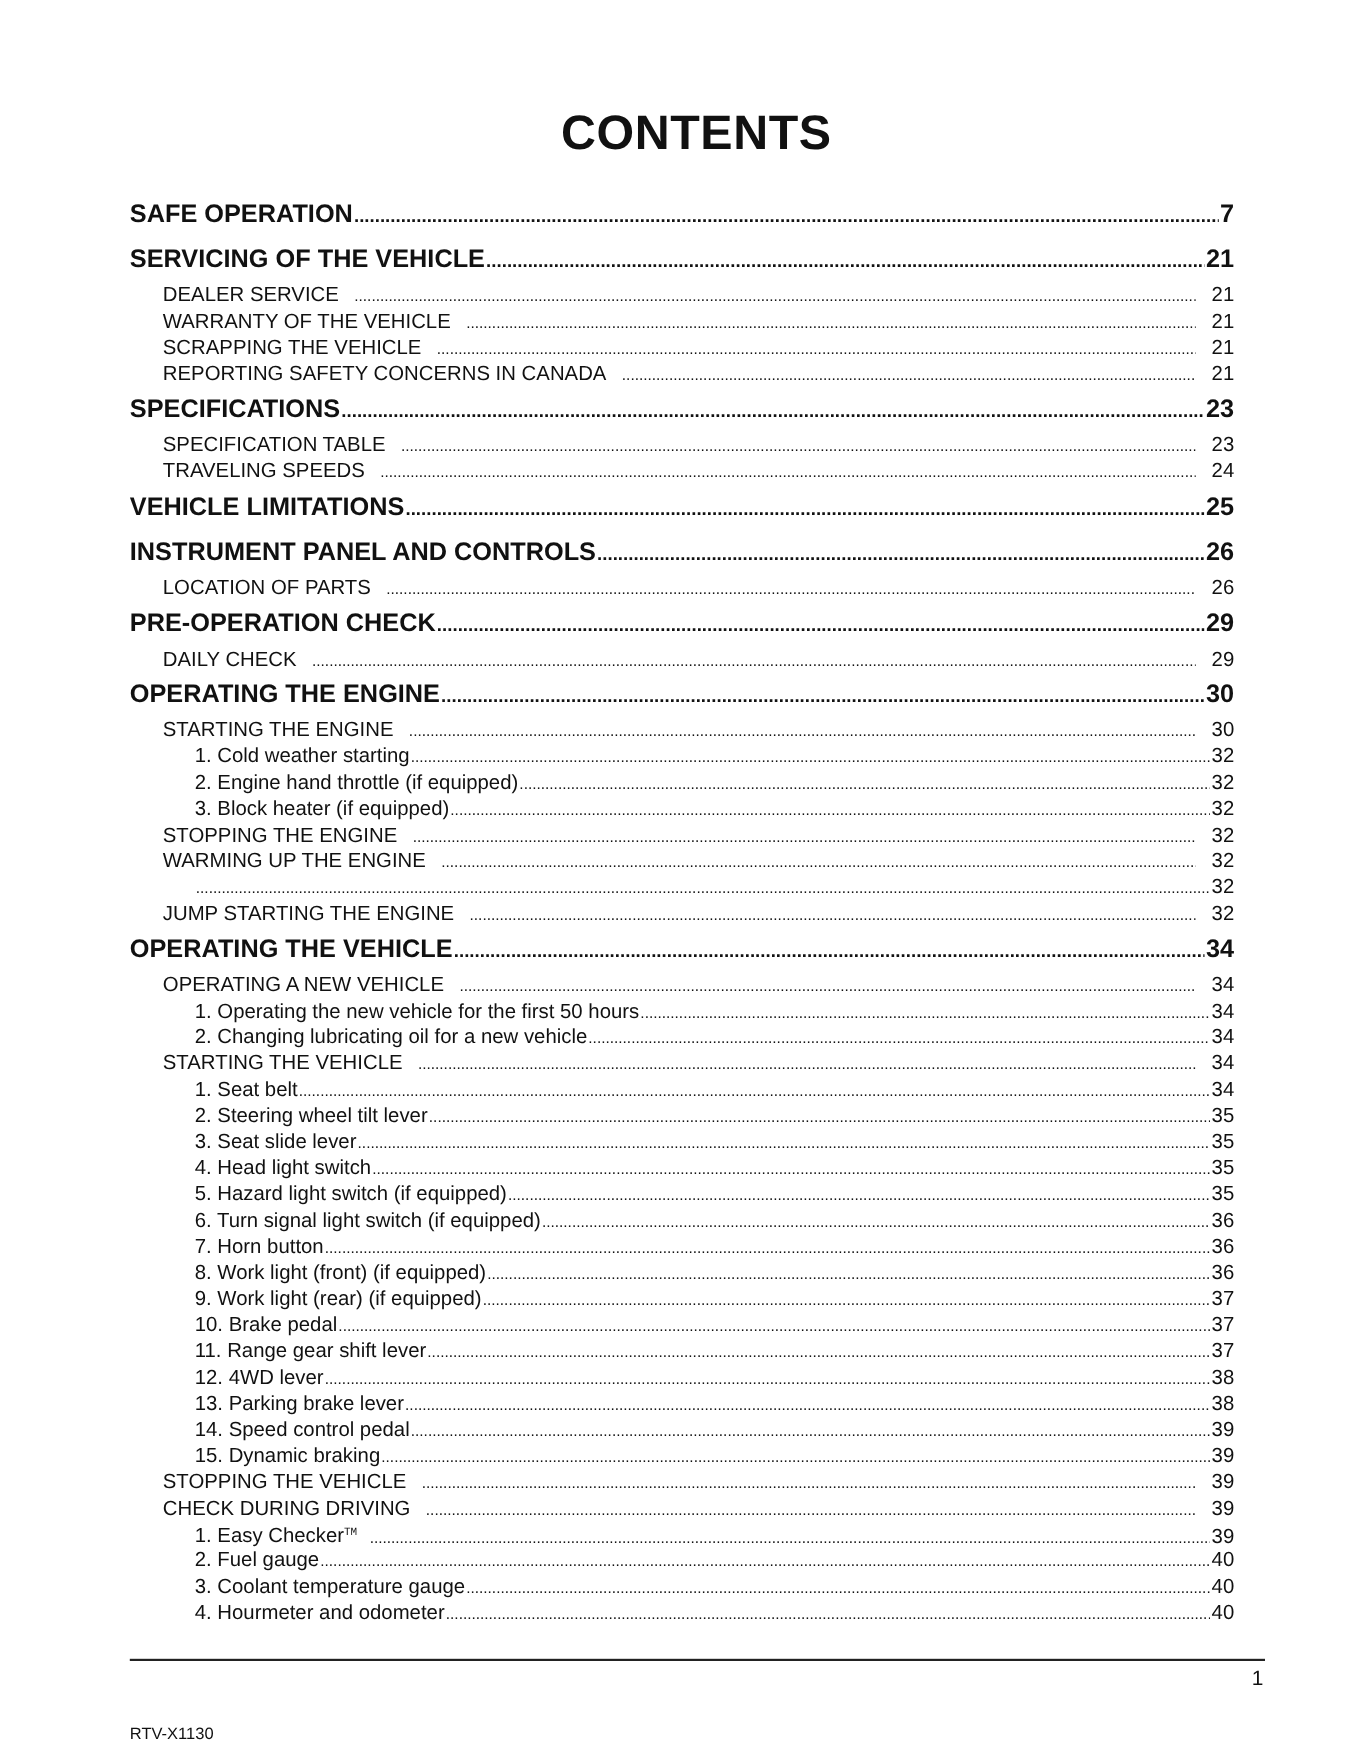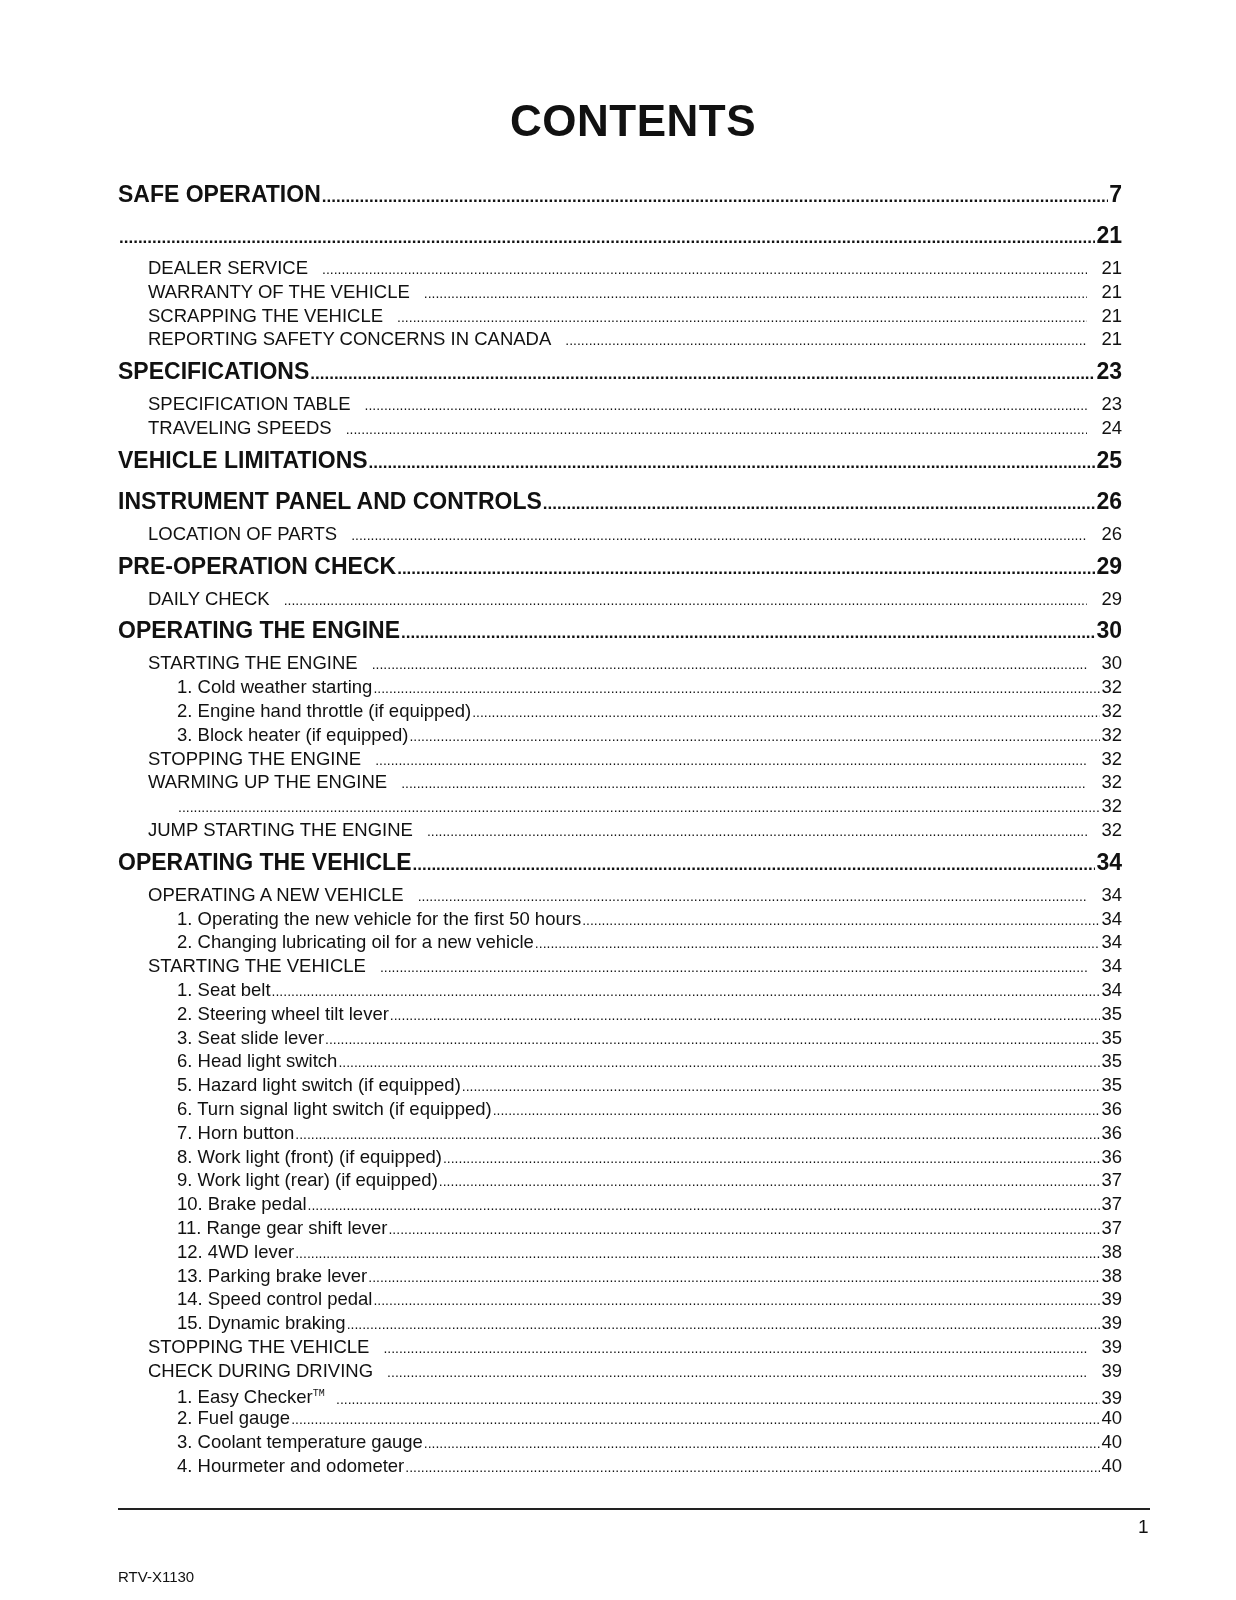--- a/index.html
+++ b/index.html
@@ -30,20 +30,21 @@
 <div class="title">CONTENTS</div>
 
 <div class="toc">
 
   <div class="row l1">
       <span class="label">SAFE OPERATION</span>
       <span class="dots"></span>
       <span class="page">7</span>
     </div>
   <div class="row l1">
+      <span class="label">SERVICING OF THE VEHICLE </span>
       <span class="dots"></span>
       <span class="page">21</span>
     </div>
   <div class="row l2">
       <span class="label">DEALER SERVICE</span>
       <span class="dots"></span>
       <span class="page">21</span>
     </div>
   <div class="row l2">
       <span class="label">WARRANTY OF THE VEHICLE </span>
@@ -178,21 +179,21 @@
       <span class="label">2. Steering wheel tilt lever </span>
       <span class="dots"></span>
       <span class="page">35</span>
     </div>
   <div class="row l3">
       <span class="label">3. Seat slide lever</span>
       <span class="dots"></span>
       <span class="page">35</span>
     </div>
   <div class="row l3">
-      <span class="label">6. Head light switch </span>
+      <span class="label">4. Head light switch </span>
       <span class="dots"></span>
       <span class="page">35</span>
     </div>
   <div class="row l3">
       <span class="label">5. Hazard light switch (if equipped) </span>
       <span class="dots"></span>
       <span class="page">35</span>
     </div>
   <div class="row l3">
       <span class="label">6. Turn signal light switch (if equipped) </span>

